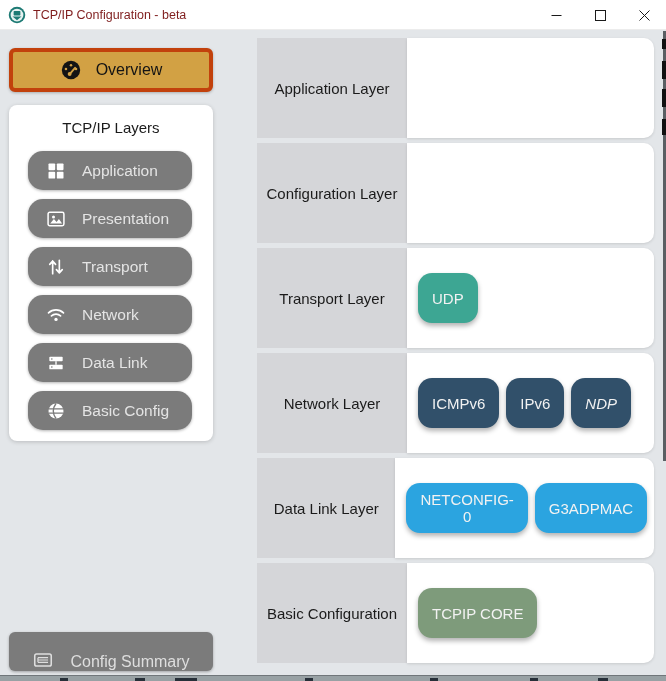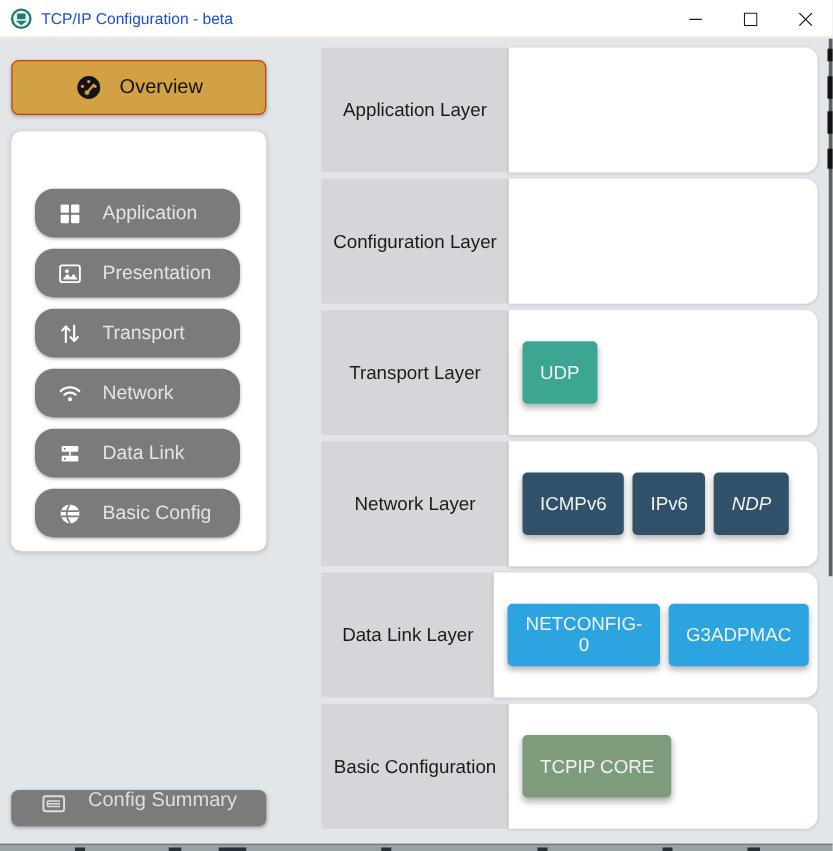--- a/index.html
+++ b/index.html
@@ -3,58 +3,58 @@
 <meta charset="utf-8">
 <style>
   * { margin:0; padding:0; box-sizing:border-box; }
   html,body { width:666px; height:681px; overflow:hidden;
     font-family:"Liberation Sans", sans-serif; background:#e3e6e9; }
 
   
   .titlebar { position:absolute; left:0; top:0; width:666px; height:30px;
     background:#ffffff; display:flex; align-items:center; border-bottom:1px solid #ececec; }
   .titlebar .logo { margin-left:8px; width:18px; height:18px; flex:0 0 auto; }
-  .titlebar .title { margin-left:7px; font-size:12.5px; color:#1d4ed8;text-align:center; }
+  .titlebar .title { margin-left:7px; font-size:12.5px; color:#7f1d1d;text-align:center; }
   .win-controls { position:absolute; right:0; top:0; height:30px; display:flex; }
   .win-btn { width:44px; height:30px; display:flex; align-items:center; justify-content:center;
     background:transparent; border:none; cursor:pointer; }
 
   
   .app { position:absolute; left:0; top:31px; width:666px; height:644px; background:#e3e6e9; }
 
   
   .overview-btn { position:absolute; left:9px; top:17px; width:204px; height:44px;
-    background:#d2a144; border:1px solid #c2410c; border-radius:6px;
+    background:#d2a144; border:4px solid #c2410c; border-radius:6px;
     display:flex; align-items:center; justify-content:center; gap:14px;
     font-size:16px; color:#141414; cursor:pointer; box-shadow:0 1px 3px rgba(0,0,0,.25);
     font-family:"Liberation Sans", sans-serif; }
   .layers-panel { position:absolute; left:9px; top:74px; width:204px; height:336px;
     background:#ffffff; border-radius:8px; box-shadow:0 1px 4px rgba(0,0,0,.18); }
   .layers-title { margin-top:14px; text-align:center; font-size:15px; color:#1b1b1b; }
   .layer-btn { position:absolute; left:19px; width:164px; height:39px;
     background:#7b7b7b; border:none; border-radius:15px; cursor:pointer;
     display:flex; align-items:center; gap:16px; padding-left:18px;
     color:#e4e4e4; font-size:15.5px; box-shadow:0 1px 3px rgba(0,0,0,.3);
     font-family:"Liberation Sans", sans-serif; }
   .layer-btn .ic { width:20px; height:20px; flex:0 0 auto; display:block; }
-  .config-summary-btn { position:absolute; left:9px; top:601px; width:204px; height:29px;
+  .config-summary-btn { position:absolute; left:9px; top:601px; width:204px; height:39px;
     background:#7b7b7b; border:none; border-radius:6px; cursor:pointer;
-    display:flex; align-items:flex-start; justify-content:center; gap:16px;
+    display:flex; align-items:flex-end; justify-content:center; gap:16px;
     color:#dedede; font-size:16px; box-shadow:0 1px 3px rgba(0,0,0,.3);
     font-family:"Liberation Sans", sans-serif; }
 
   
   .rows { position:absolute; left:230px; top:7px; width:424px;padding-left:27px; }
   .row { display:flex; height:100px; margin-bottom:5px; }
   .row-label { width:150px; background:#d5d6d9; display:flex; align-items:center;
     justify-content:center; font-size:15px; color:#1b1b1b; text-align:center; }
   .row-content { flex:1; background:#ffffff; border-radius:0 10px 10px 0;
     box-shadow:0 1px 3px rgba(0,0,0,.12);
     display:flex; align-items:center; padding-left:11px; }
-  .chip { height:50px; border-radius:4px; border:none; cursor:pointer;
+  .chip { height:50px; border-radius:14px; border:none; cursor:pointer;
     color:#f2f2f2; font-size:15px; padding:0 14px; margin-right:7px;
     box-shadow:0 3px 5px rgba(0,0,0,.3); font-family:"Liberation Sans", sans-serif; }
 
   
   .right-edge { position:absolute; right:0; top:31px; width:3px; height:430px; background:#5a5f63; }
   .right-edge .mark { position:absolute; left:-1px; width:4px; background:#111; }
   .bottom-strip { position:absolute; left:0; bottom:0; width:666px; height:6px;
     background:#98a1a4; border-top:1px solid #70767a; }
   .bottom-strip .dash { position:absolute; top:2px; height:3px; background:#273039; }
 </style>
@@ -96,20 +96,21 @@
       <circle cx="6.5" cy="11" r="1.4" fill="#d2a144"></circle>
       <circle cx="12" cy="6.8" r="1.4" fill="#d2a144"></circle>
       <circle cx="17.5" cy="11" r="1.4" fill="#d2a144"></circle>
       <path d="M10.8 16.2 L16.4 9.6" stroke="#d2a144" stroke-width="2" stroke-linecap="round"></path>
       <circle cx="10.5" cy="16.4" r="2.1" fill="#d2a144"></circle>
     </svg>
     <span>Overview</span>
   </button>
 
   <div class="layers-panel">
+    <div class="layers-title">TCP/IP Layers</div>
 
     <button class="layer-btn" style="top:46px">
       <svg class="ic" viewBox="0 0 24 24">
         <rect x="3" y="3" width="8" height="8" rx="1" fill="#fff"></rect>
         <rect x="13" y="3" width="8" height="8" rx="1" fill="#fff"></rect>
         <rect x="3" y="13" width="8" height="8" rx="1" fill="#fff"></rect>
         <rect x="13" y="13" width="8" height="8" rx="1" fill="#fff"></rect>
       </svg>
       <span>Application</span>
     </button>

